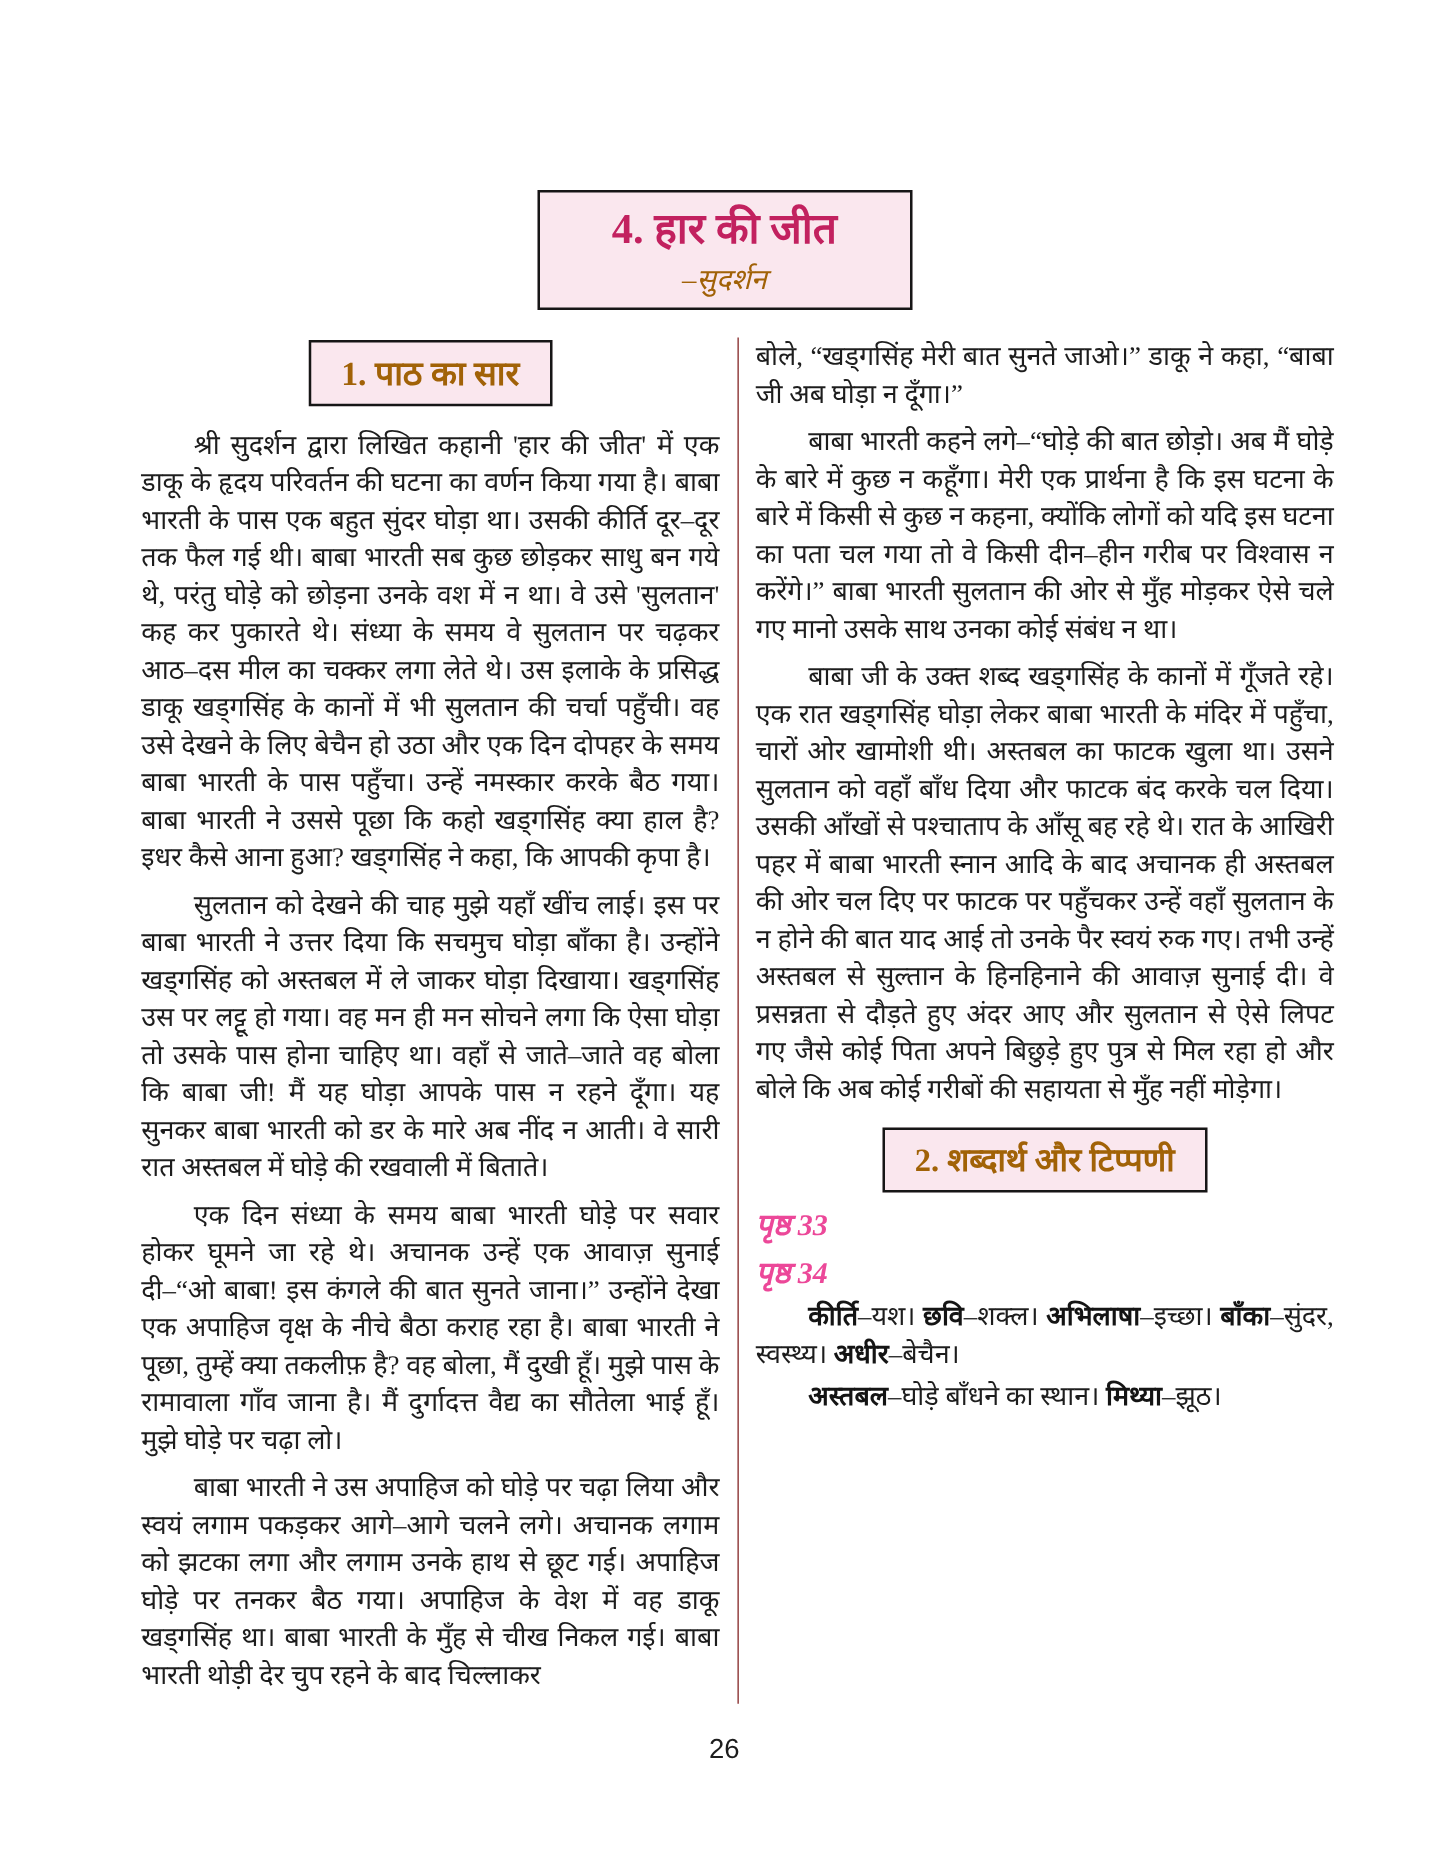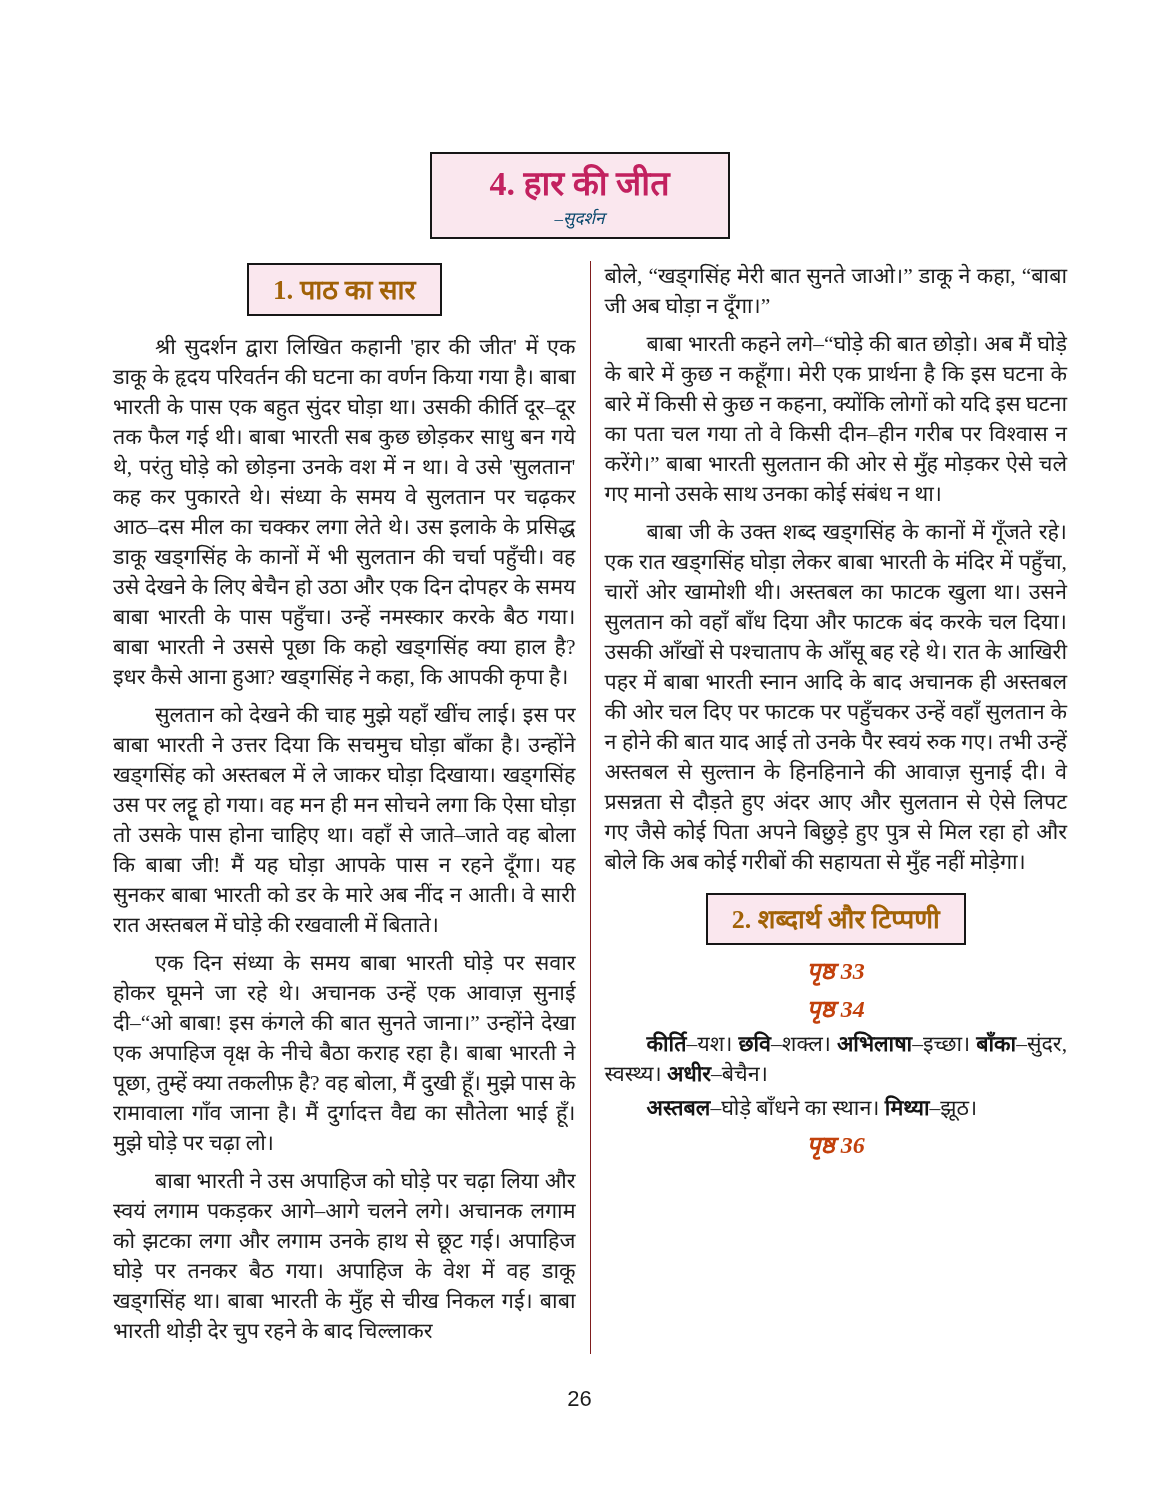--- a/index.html
+++ b/index.html
@@ -26,23 +26,23 @@
     text-align: center;
     padding: 10px 12px 8px 12px;
   }
   .chapter-title {
     font-size: 34px;
     font-weight: bold;
     color: #c2215f;
     line-height: 1.15;
   }
   .chapter-author {
-    font-size: 17px;
+    font-size: 23px;
     font-style: italic;
-    color: #0c4a6e;
+    color: #a16207;
     margin-top: 3px;
   }
   .columns {
     display: flex;
     align-items: stretch;
     margin: 22px 92px 0 113px;
   }
   .col {
     flex: 1 1 0;
     min-width: 0;
@@ -70,24 +70,24 @@
   }
   p.body-par {
     font-size: 21.5px;
     line-height: 30px;
     text-align: justify;
     text-indent: 42px;
     margin: 0 0 8px 0;
   }
   p.no-indent { text-indent: 0; }
   .glossary-page-heading {
-    text-align: center;
+    text-align: left;
     font-weight: bold;
     font-style: italic;
-    color: #c2410c;
+    color: #ec4899;
     font-size: 24px;
     margin: 0 0 5px 0;
   }
   p.glossary-par {
     font-size: 21.5px;
     line-height: 30px;
     text-align: justify;
     text-indent: 42px;
     margin: 0 0 4px 0;
   }
@@ -132,21 +132,20 @@
 
       <div class="section-box glossary-box">
         <span>2. शब्दार्थ और टिप्पणी</span>
       </div>
 
       <div id="glossary">
           <div class="glossary-page-heading">पृष्ठ 33</div>
           <div class="glossary-page-heading">पृष्ठ 34</div>
           <p class="glossary-par"><span class="gloss-word">कीर्ति</span><span>–यश।</span> <span class="gloss-word">छवि</span><span>–शक्ल।</span> <span class="gloss-word">अभिलाषा</span><span>–इच्छा।</span> <span class="gloss-word">बाँका</span><span>–सुंदर, स्वस्थ्य।</span> <span class="gloss-word">अधीर</span><span>–बेचैन।</span></p>
           <p class="glossary-par"><span class="gloss-word">अस्तबल</span><span>–घोड़े बाँधने का स्थान।</span> <span class="gloss-word">मिथ्या</span><span>–झूठ।</span></p>
-          <div class="glossary-page-heading">पृष्ठ 36</div>
         </div>
     </div>
 
   </div>
 
   <div class="page-number">26</div>
 
 </div>
 
 </body></html>

